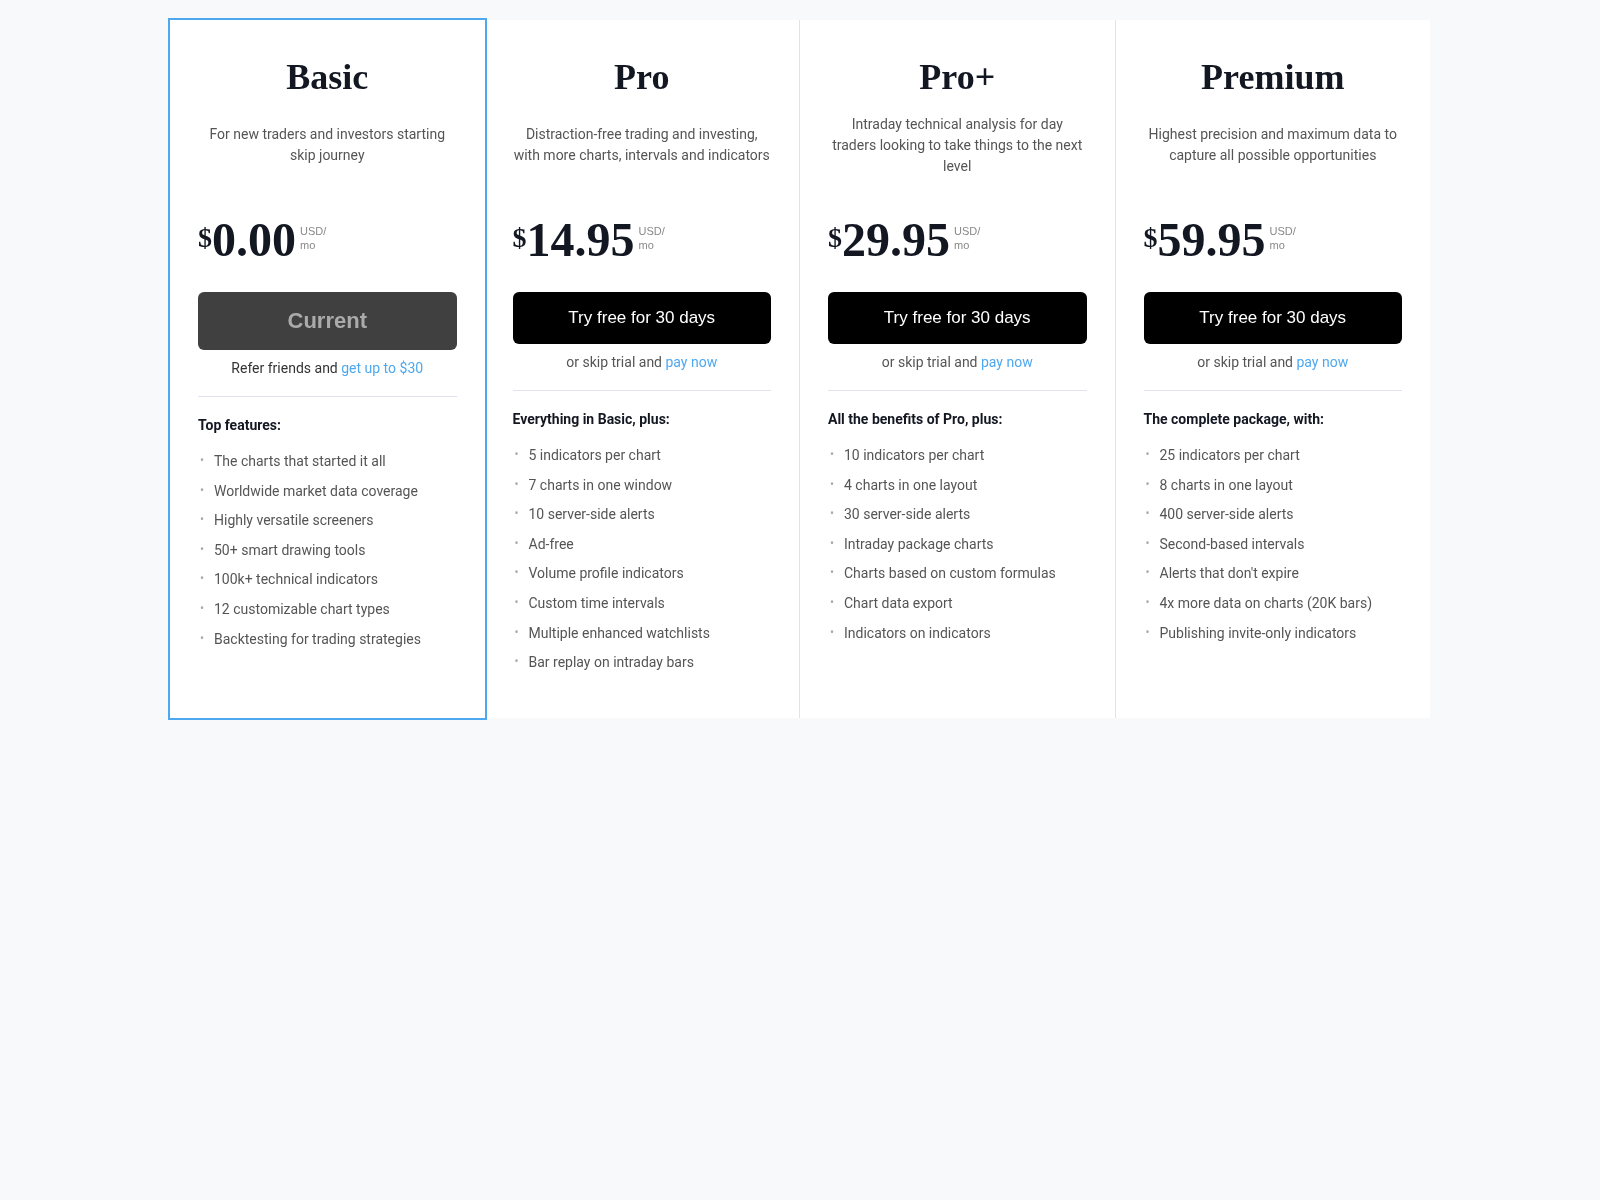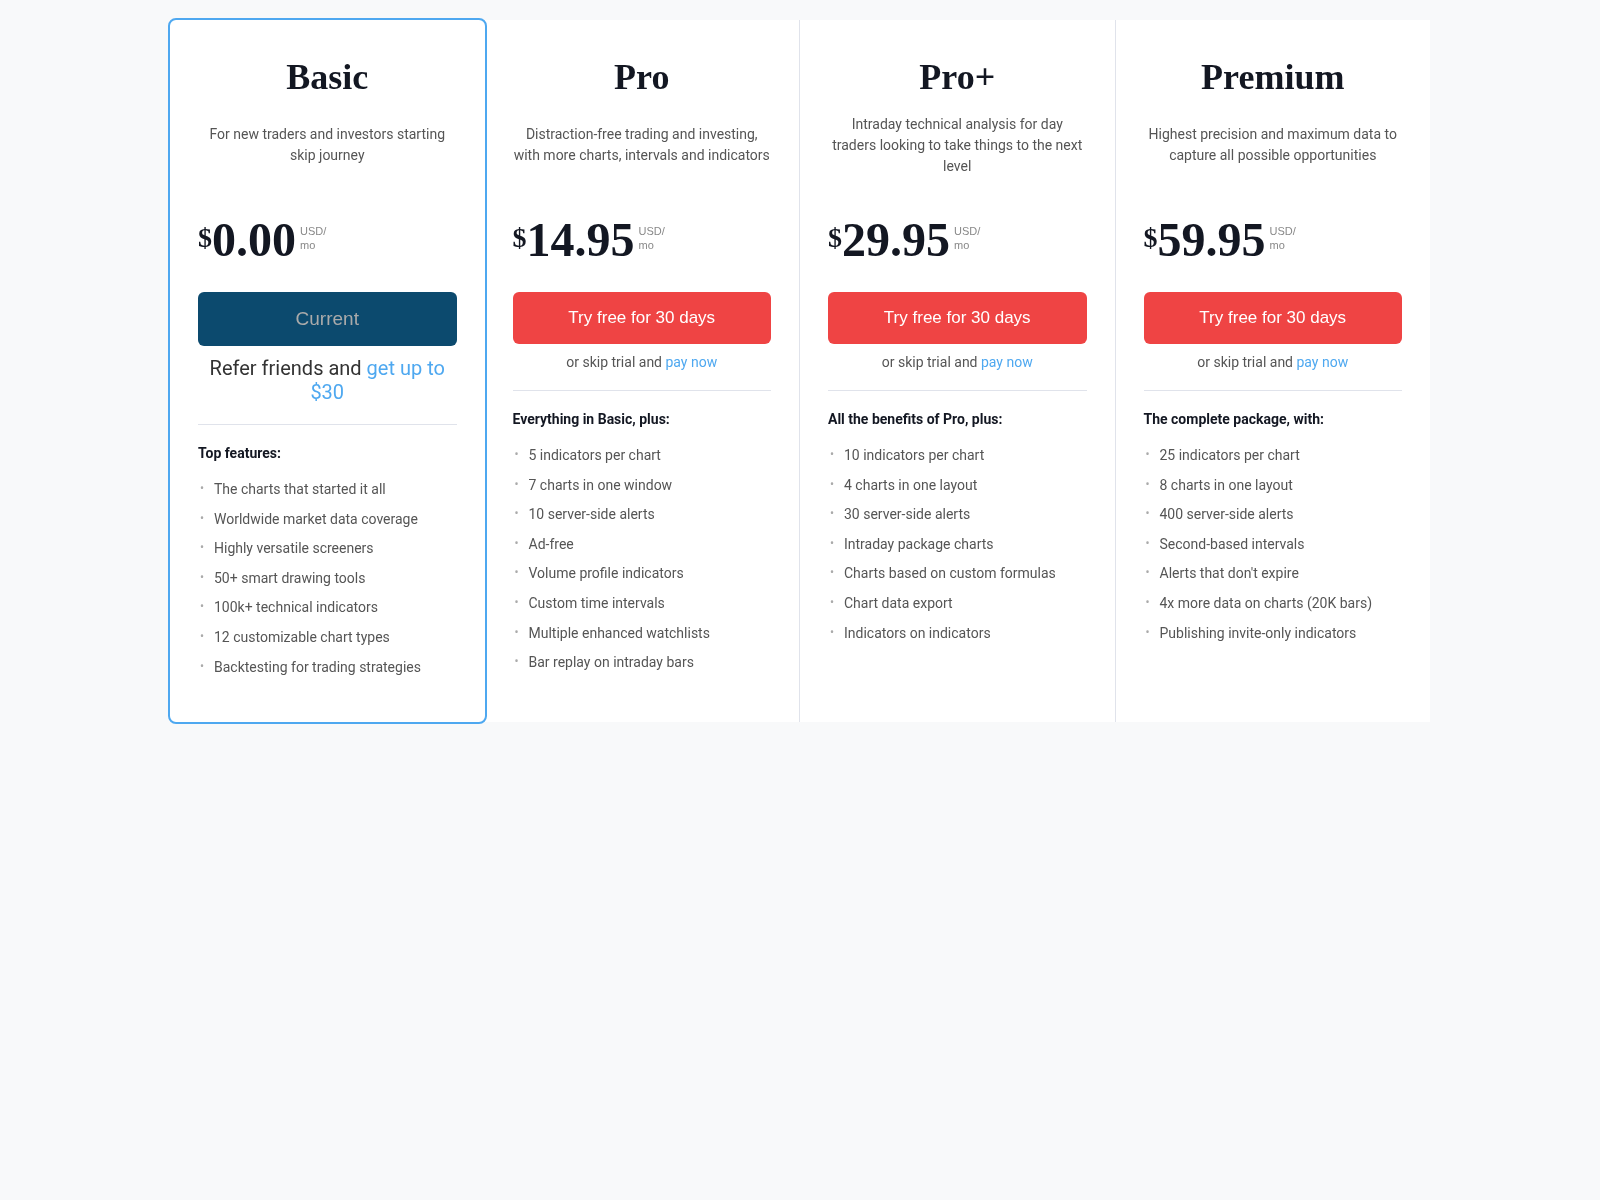--- a/index.html
+++ b/index.html
@@ -23,21 +23,21 @@
       padding: 36px 28px 40px;
       border-right: 1px solid #e0e3eb;
       background: #fff;
       position: relative;
     }
     .plan-card:last-child {
       border-right: none;
     }
     .plan-card.current-plan {
       border: 2px solid #4ea8f0;
-      border-radius: 8px;
+      border-radius: 0;
       margin: -2px;
       z-index: 1;
     }
     .plan-name {
       font-size: 36px;
       font-weight: 700;
       color: #131722;
       text-align: center;
       margin-bottom: 12px;
       font-family: Georgia, serif;
@@ -83,57 +83,57 @@
       font-weight: 400;
       font-family: -apple-system, BlinkMacSystemFont, sans-serif;
     }
     .cta-area {
       margin-bottom: 20px;
     }
     .btn-try {
       display: block;
       width: 100%;
       padding: 16px;
-      background: #ef4444;
+      background: #000000;
       color: #fff;
       border: none;
       border-radius: 6px;
       font-size: 17px;
       font-weight: 500;
       cursor: pointer;
       text-align: center;
       margin-bottom: 10px;
     }
     .btn-current {
       display: block;
       width: 100%;
       padding: 16px;
-      background: #0c4a6e;
+      background: #404040;
       color: #aaa;
       border: none;
       border-radius: 6px;
-      font-size: 19px;
-      font-weight: 400;
+      font-size: 22px;
+      font-weight: 700;
       cursor: default;
       text-align: center;
       margin-bottom: 10px;
     }
     .skip-trial {
       text-align: center;
       font-size: 14px;
       color: #555;
       margin-top: 6px;
     }
     .skip-trial a {
       color: #4ea8f0;
       text-decoration: none;
     }
     .refer-text {
       text-align: center;
-      font-size: 20px;
+      font-size: 14px;
       color: #333;
       margin-top: 8px;
     }
     .refer-text a {
       color: #4ea8f0;
       text-decoration: none;
     }
     .divider {
       height: 1px;
       background: #e0e3eb;

